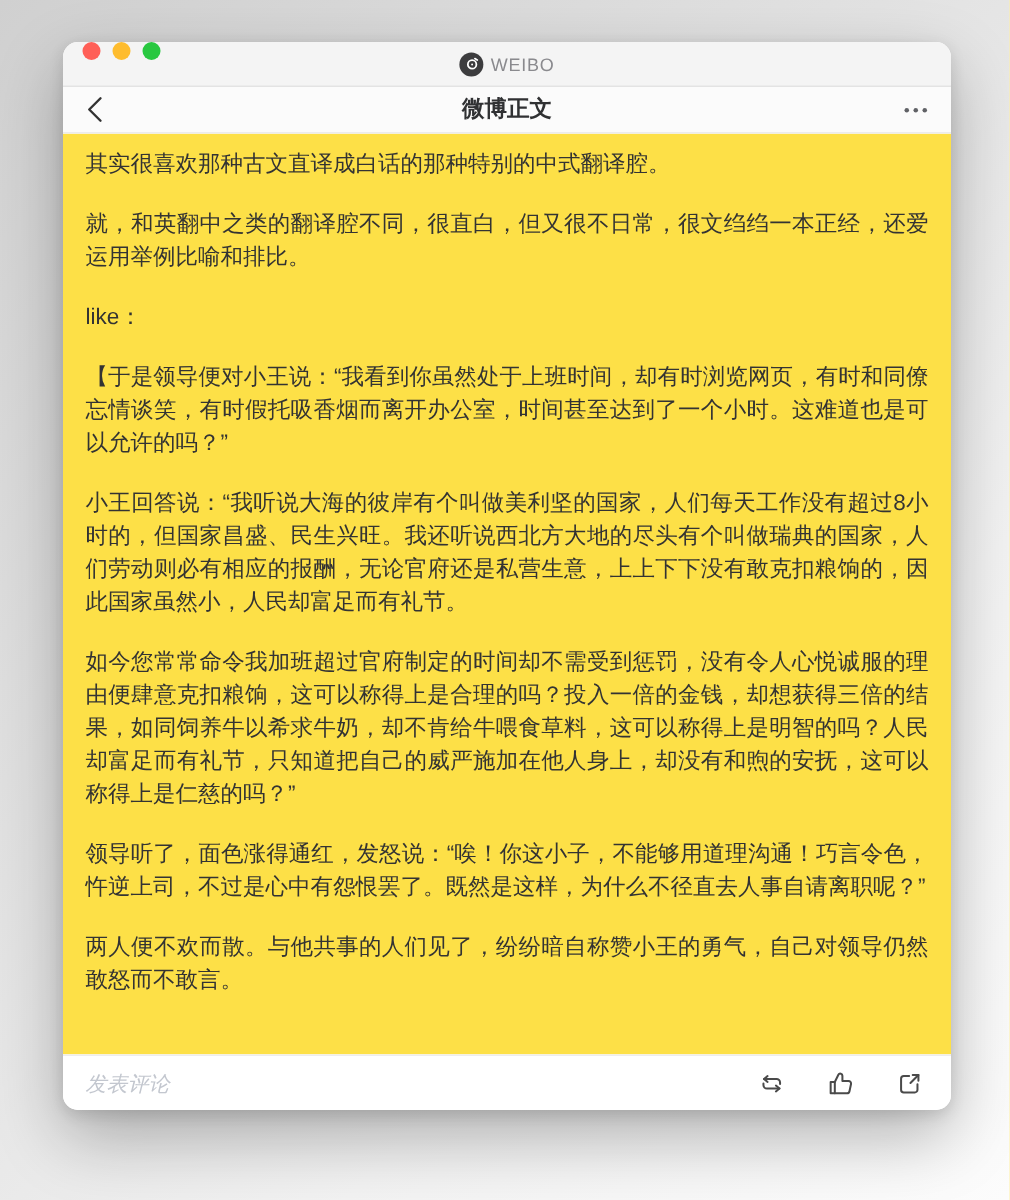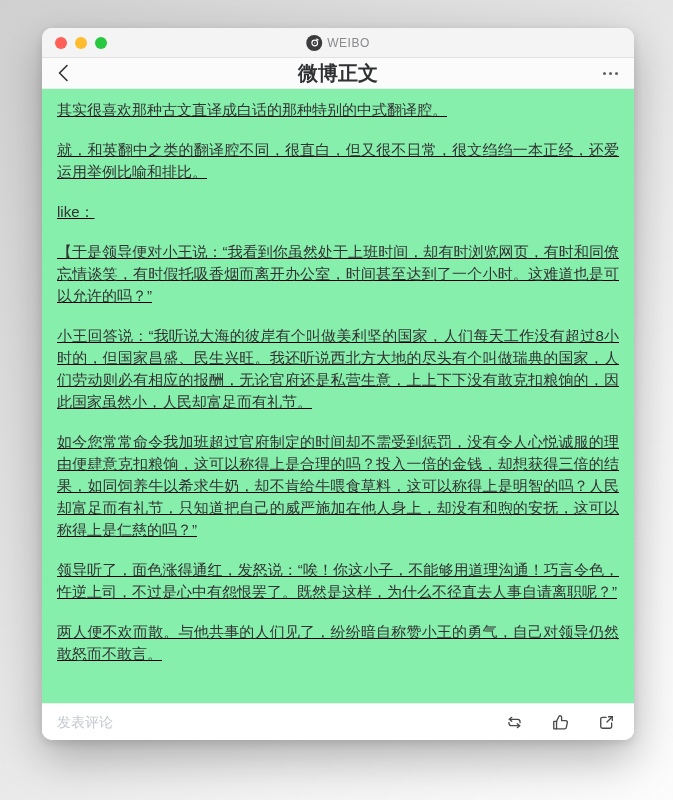--- a/index.html
+++ b/index.html
@@ -19,21 +19,21 @@
     display: flex;
     flex-direction: column;
     overflow: hidden;
   }
   
   .titlebar {
     height: 30px;
     background: #f4f4f4;
     border-bottom: 1px solid #e3e3e3;
     display: flex;
-    align-items: center;
+    align-items: flex-start;
     position: relative;
     flex: 0 0 auto;
   }
   .traffic { display: flex; gap: 8px; margin-left: 13px; }
   .light { width: 12px; height: 12px; border-radius: 50%; }
   .titlebar-brand {
     position: absolute;
     left: 50%; top: 50%;
     transform: translate(-50%, -50%);
     display: flex;
@@ -61,38 +61,37 @@
     justify-content: space-between;
     padding: 0 16px;
     position: relative;
     flex: 0 0 auto;
   }
   .nav-back { cursor: pointer; display: flex; align-items: center; color: #333; }
   .nav-title {
     position: absolute;
     left: 50%; top: 50%;
     transform: translate(-50%, -50%);
-    font-size: 20px;
+    font-size: 15px;
     font-weight: 600;
     color: #303133;
     white-space: nowrap;
   }
   .nav-more {
     cursor: pointer;
     display: flex; gap: 3px; align-items: center;
     padding: 4px 0;
   }
   .nav-more .dot { width: 3px; height: 3px; border-radius: 50%; background: #606266; }
   
   .content {
     flex: 1 1 auto;
-    background: #86efac;
+    background: #fde047;
     padding: 10px 15px 6px 15px;
     overflow: hidden;
-    text-decoration: underline;
   }
   .content p {
     font-size: 15px;
     line-height: 22px;
     color: #333333;
     margin-bottom: 18px;
     text-align: justify;
     word-break: break-all;
   }
   
@@ -106,20 +105,21 @@
     padding: 0 18px 0 15px;
   }
   .comment-input {
     flex: 1;
     border: none;
     outline: none;
     font-size: 14px;
     color: #333;
     background: transparent;
     font-family: "Liberation Sans", "DejaVu Sans", sans-serif;
+    font-style: italic;
   }
   .comment-input::placeholder { color: #c3c7cf; opacity: 1; }
   .footer-actions { display: flex; align-items: center; gap: 27px; }
   .action-btn {
     cursor: pointer;
     display: flex; align-items: center; justify-content: center;
     color: #4a4a4a;
   }
   .action-btn svg { display: block; }
 </style>

